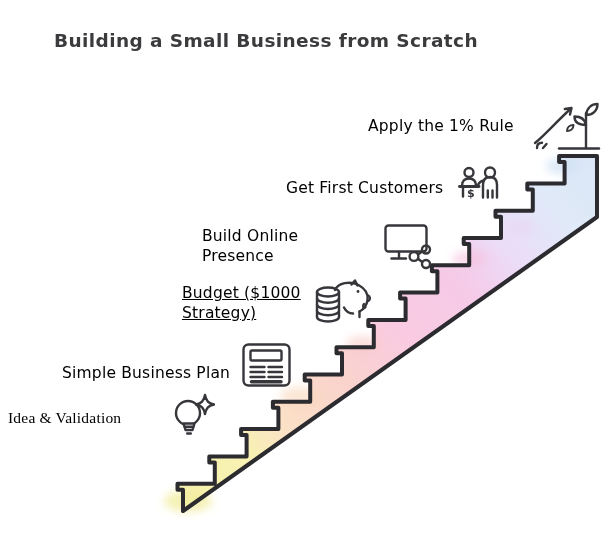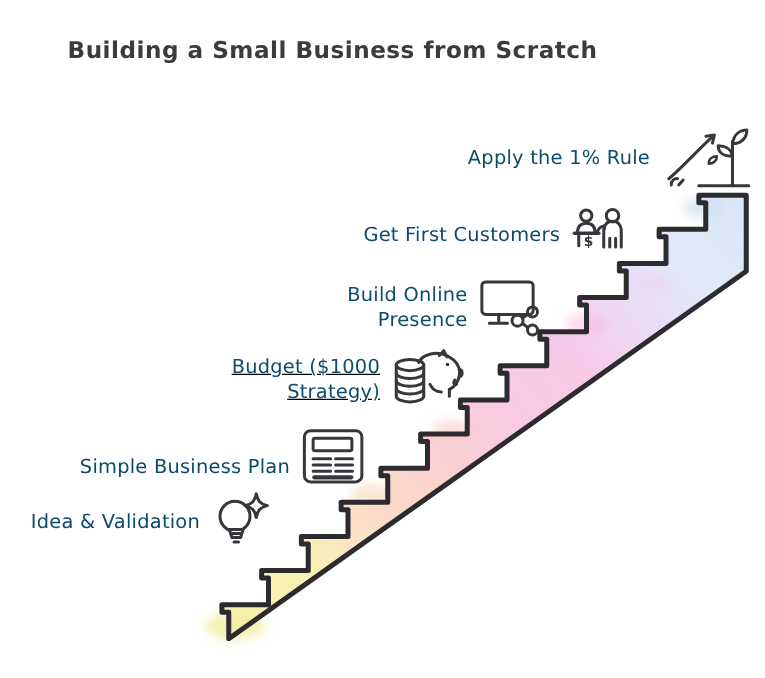--- a/index.html
+++ b/index.html
@@ -9,21 +9,21 @@
   }
   .title{
     position:absolute;left:54px;top:30px;margin:0;
     font-size:18.5px;font-weight:bold;color:#3b3b3e;letter-spacing:.4px;
   }
   .stairs-svg{position:absolute;left:0;top:0;}
   .step-label{
     position:absolute;display:flex;align-items:center;gap:9px;
   }
   .step-label .lbl{
-    text-align:right;font-size:15.5px;line-height:1.28;color:#0c4a6e;letter-spacing:.2px;
+    font-size:15.5px;line-height:1.28;color:#000000;letter-spacing:.2px;
   }
   .icon{display:flex;align-items:center;justify-content:center;flex:0 0 auto;}
   .icon svg{display:block;}
   .dollar{font-size:11px;font-weight:bold;}
 </style>
 </head>
 <body>
 
 <div class="canvas">
 
@@ -55,21 +55,21 @@
       <ellipse cx="362" cy="344" rx="16" ry="8" fill="#f7c4c0" opacity="0.55"></ellipse>
       <ellipse cx="470" cy="259" rx="18" ry="8" fill="#f6bfdd" opacity="0.6"></ellipse>
       <ellipse cx="522" cy="227" rx="14" ry="7" fill="#ead6f4" opacity="0.6"></ellipse>
       <ellipse cx="562" cy="166" rx="16" ry="8" fill="#cfe0f4" opacity="0.7"></ellipse>
     </g>
 
     <path d="M183,511 L183,489.7 L177.5,489.7 L177.5,483.7 L214.8,483.7 L214.8,462.4 L209.3,462.4 L209.3,456.4 L246.6,456.4 L246.6,435.1 L241.1,435.1 L241.1,429.1 L278.4,429.1 L278.4,407.8 L272.9,407.8 L272.9,401.8 L310.2,401.8 L310.2,380.5 L304.7,380.5 L304.7,374.5 L342,374.5 L342,353.2 L336.5,353.2 L336.5,347.2 L373.8,347.2 L373.8,325.9 L368.3,325.9 L368.3,319.9 L405.6,319.9 L405.6,298.6 L400.1,298.6 L400.1,292.6 L437.4,292.6 L437.4,271.3 L431.9,271.3 L431.9,265.3 L469.2,265.3 L469.2,244 L463.7,244 L463.7,238 L501,238 L501,216.7 L495.5,216.7 L495.5,210.7 L532.8,210.7 L532.8,189.4 L527.3,189.4 L527.3,183.4 L564.6,183.4 L564.6,162.1 L559.1,162.1 L559.1,156.1 L597,156.1 L597,217 Z" fill="none" stroke="#2b2b30" stroke-width="4" stroke-linejoin="round" stroke-linecap="round"></path>
   </svg>
 
   <div class="step-label" style="left:8px;top:391px;height:54px;">
-    <div class="lbl" style="width:152px;">Idea &amp; Validation</div>
+    <div class="lbl" style="width:152px;font-family:Liberation Serif, serif;">Idea &amp; Validation</div>
     <span class="icon">
       <svg width="46" height="52" viewBox="0 0 46 52" fill="none" stroke="#36363b" stroke-width="2.4" stroke-linecap="round" stroke-linejoin="round">
         <circle cx="19" cy="21" r="12"></circle>
         <path d="M14.5,31.5 L16.5,38 L23.5,38 L25.5,31.5 Z" fill="#ffffff"></path>
         <path d="M15.7,34.8 H24.3"></path>
         <path d="M18.2,41.5 h3.6"></path>
         <path d="M36,3 C37.2,9 39.5,11.3 45,12.5 C39.5,13.7 37.2,16 36,22 C34.8,16 32.5,13.7 27,12.5 C32.5,11.3 34.8,9 36,3 Z" fill="#ffffff"></path>
       </svg>
     </span>
   </div>

